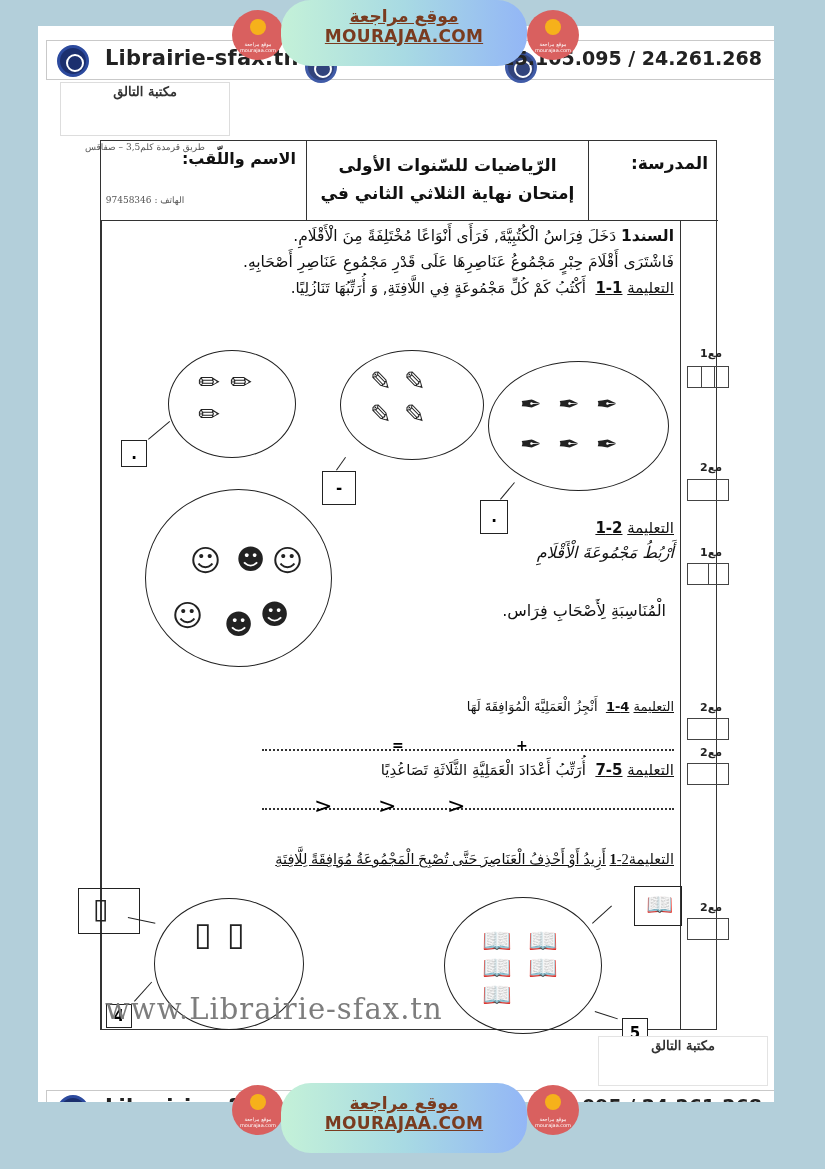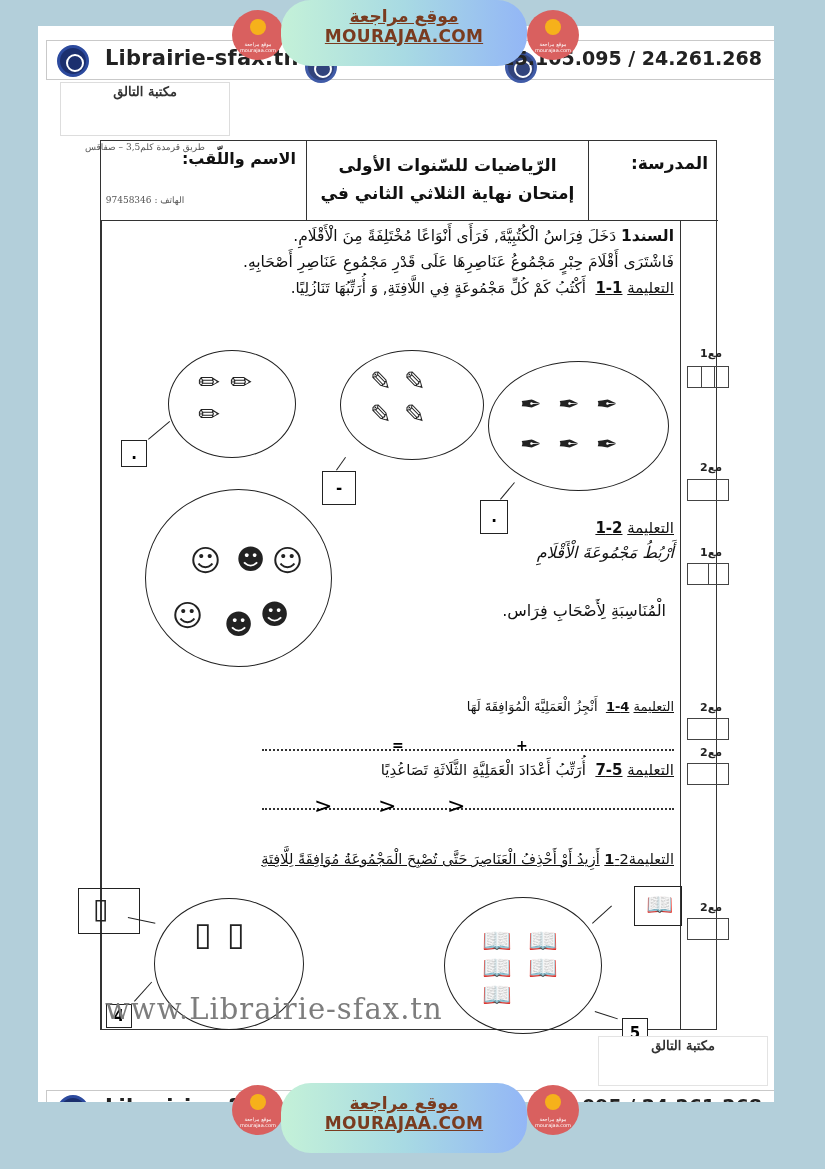--- a/index.html
+++ b/index.html
@@ -152,21 +152,21 @@
       <div class="ar" style="right:6px; top:540px; font-size:15px;">
         <span class="u">التعليمة</span>
         <span class="u b">5-7</span>
         &nbsp;<span>أُرَتِّبُ أَعْدَادَ الْعَمَلِيَّةِ الثَّلَاثَةِ تَصَاعُدِيًا</span>
       </div>
       <div class="dots" style="left:160px; top:587px; width:412px;"></div>
       <div style="position:absolute; left:212px; top:572px; font:22px 'DejaVu Sans',sans-serif;">&gt;</div>
       <div style="position:absolute; left:276px; top:572px; font:22px 'DejaVu Sans',sans-serif;">&gt;</div>
       <div style="position:absolute; left:345px; top:572px; font:22px 'DejaVu Sans',sans-serif;">&gt;</div>
 
-      <div class="ar" style="right:6px; top:630px; font-size:14.5px;">
+      <div class="ar" style="right:6px; top:630px; font-size:14.5px;font-family:Liberation Serif, serif;">
         <span class="u">التعليمة2-</span><span class="u b">1</span>
         <span class="u">أَزِيدُ أَوْ أَحْذِفُ الْعَنَاصِرَ حَتَّى تُصْبِحَ الْمَجْمُوعَةُ مُوَافِقَةً لِلَّافِتَةِ</span>
       </div>
 
       <div style="position:absolute; left:-24px; top:667px; width:62px; height:46px; border:1.5px solid #222;">
         <div class="icon" style="left:14px; top:6px; font-size:28px;">▯</div>
       </div>
       <div class="circle" style="left:52px; top:677px; width:150px; height:132px;"></div>
       <div class="icon" style="left:92px; top:697px; font-size:32px;">▯</div>
       <div class="icon" style="left:125px; top:697px; font-size:32px;">▯</div>

